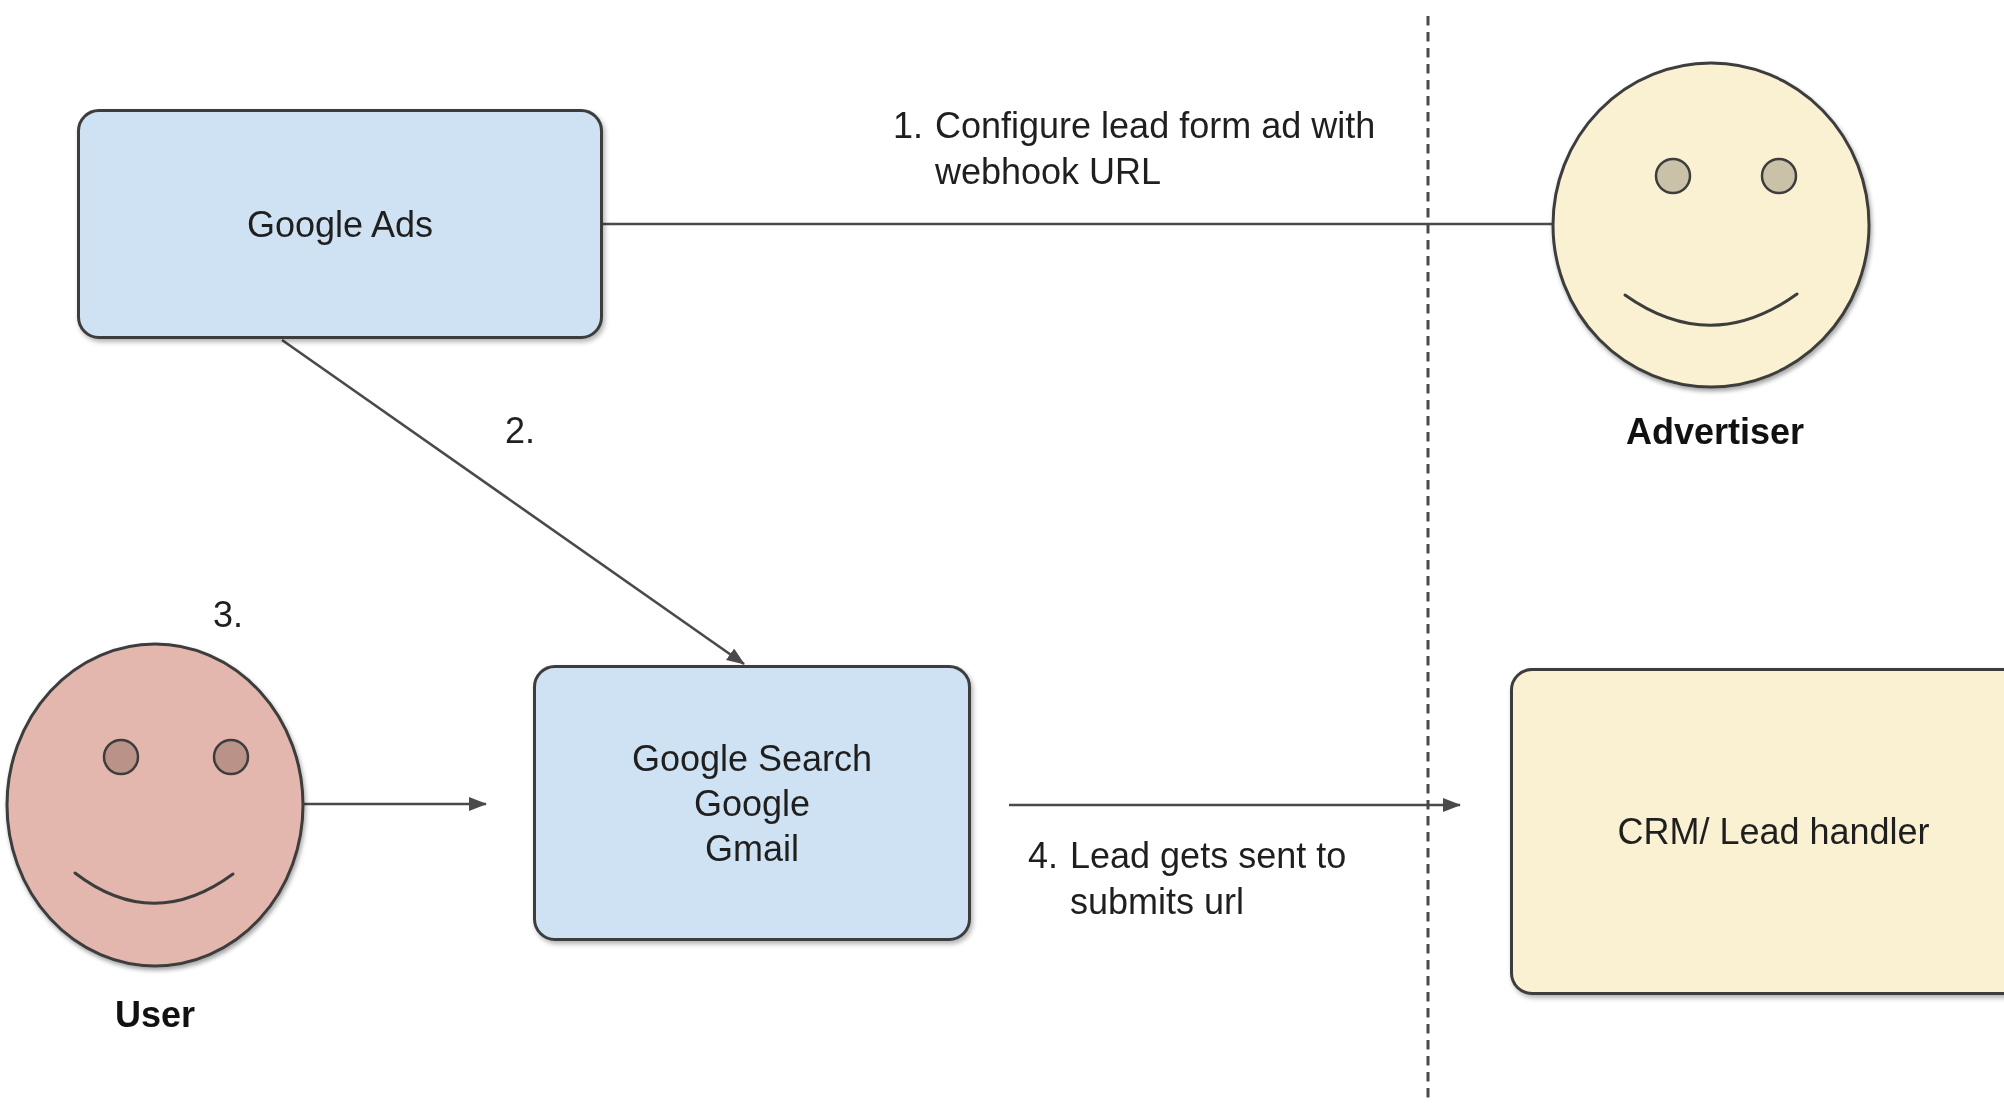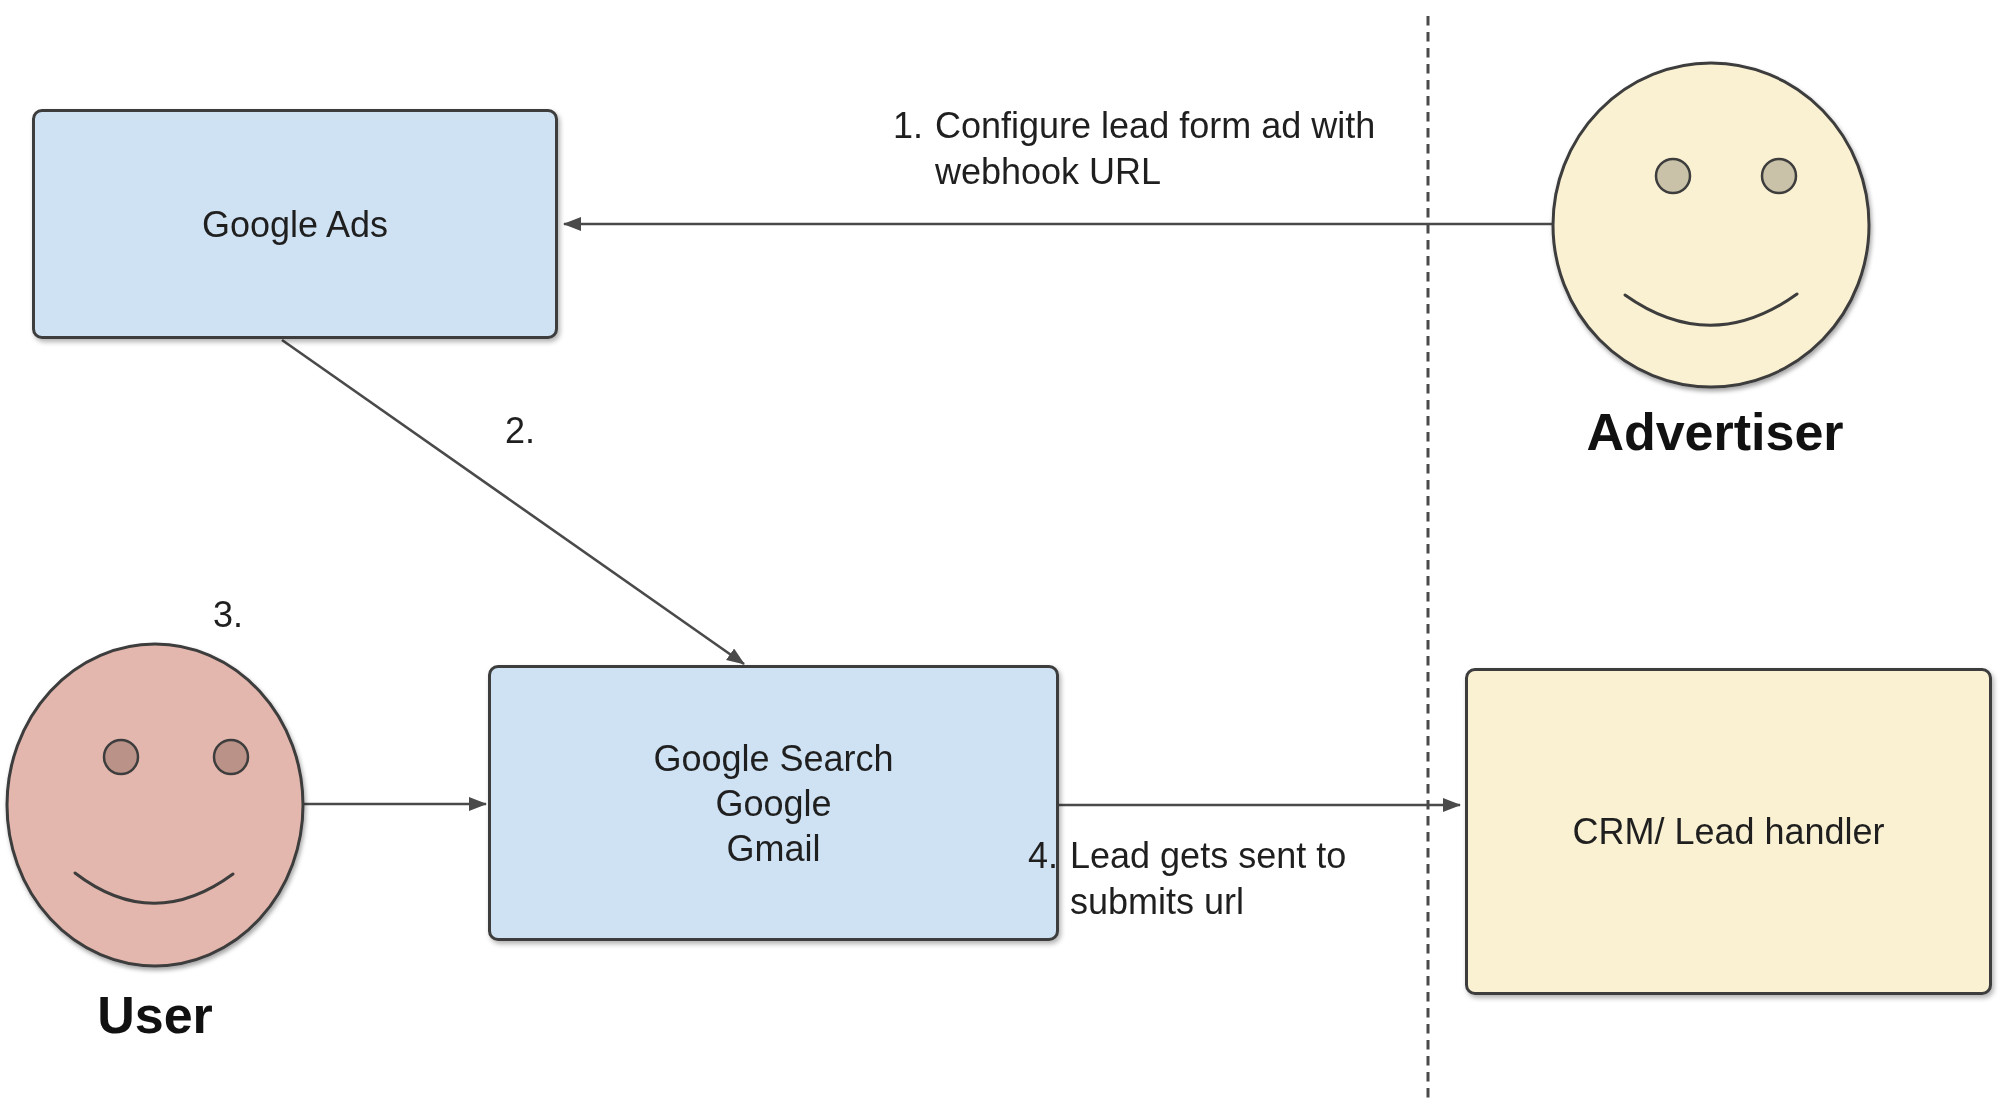--- a/index.html
+++ b/index.html
@@ -18,50 +18,51 @@
   .user-eye{fill:var(--user-eye,#bb9288);stroke:var(--stroke,#3d3d3d);stroke-width:2.5;}
   .smile{fill:none;stroke:var(--stroke,#3d3d3d);stroke-width:3;stroke-linecap:round;}
   .flow{stroke:var(--arrow,#4a4a4a);stroke-width:2.6;fill:none;}
   .dashline{stroke:var(--arrow,#4a4a4a);stroke-width:3;stroke-dasharray:9.5 6.5;fill:none;}
   .arrowhead{fill:var(--arrow,#4a4a4a);}
 
   .node{
     position:absolute;
     box-sizing:border-box;
     border:3px solid var(--stroke,#3d3d3d);
-    border-radius:10px;
+    border-radius:22px;
     display:flex;flex-direction:column;
     align-items:center;justify-content:center;
     text-align:center;
     font-size:36px;line-height:45px;
     box-shadow:2px 3px 5px rgba(0,0,0,0.30);
+    margin-left:45px;
   }
   .node.blue{background:var(--blue,#cfe2f3);}
   .node.yellow{background:var(--cream,#faf1d2);}
   .node-googleads{left:32px;top:109px;width:526px;height:230px;}
-  .node-properties{left:488px;top:665px;width:571px;height:276px;}
+  .node-properties{left:488px;top:665px;width:438px;height:276px;}
   .node-crm{left:1465px;top:668px;width:527px;height:327px;}
 
   .step{
     position:absolute;
     display:flex;
     font-size:36px;line-height:46px;
     white-space:pre-line;
   }
   .step .num{width:42px;flex:none;}
   .step-1{left:893px;top:103px;}
   .step-2{left:505px;top:408px;}
   .step-3{left:213px;top:592px;}
   .step-4{left:1028px;top:833px;}
 
   .actor-label{
     position:absolute;
     width:320px;
     text-align:center;
-    font-size:52px;line-height:44px;
+    font-size:36px;line-height:44px;
     font-weight:bold;
     color:#111;
   }
   .label-advertiser{left:1555px;top:410px;}
   .label-user{left:-5px;top:993px;}
 </style>
 </head>
 <body>
 
 <div class="canvas" style="--bg: #ffffff; --blue: #cfe2f3; --cream: #faf1d2; --pink: #e3b7ad; --adv-eye: #c9c2a8; --user-eye: #bb9288; --stroke: #3d3d3d; --arrow: #4a4a4a; --ink: #1f1f1f;">

